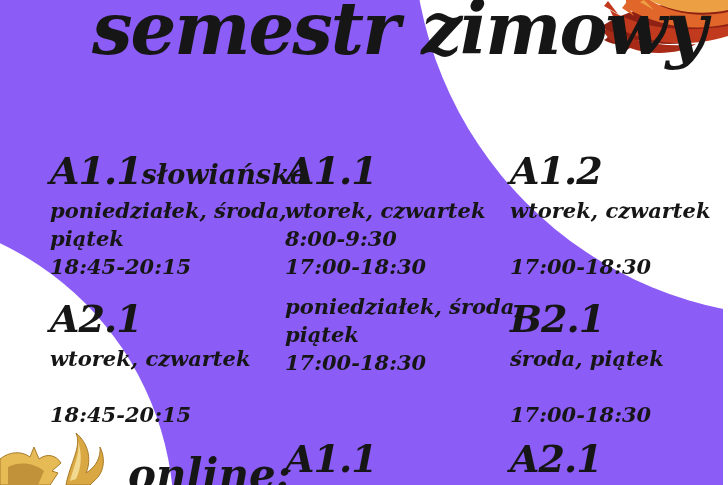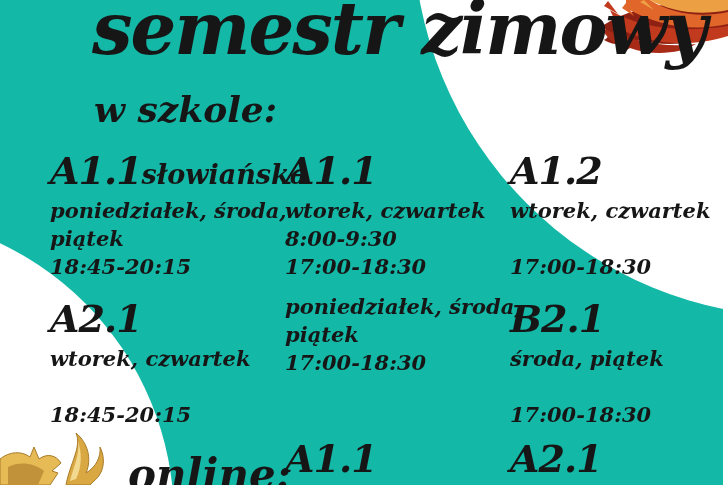--- a/index.html
+++ b/index.html
@@ -1,19 +1,19 @@
 <!DOCTYPE html>
 <html><head>
 <meta charset="utf-8">
 <style>
   html,body { margin:0; padding:0; }
   .poster {
     position:relative;
     width:728px; height:485px;
-    background:#14b8a6;
+    background:#8b5cf6;
     overflow:hidden;
     font-family:"DejaVu Serif", serif;
     color:#161616;
   }
   
   .circle { position:absolute; background:#ffffff; border-radius:50%; z-index:1; }
   .circle-topright { left:413px; top:-459px; width:776px; height:776px; }
   .circle-left     { left:-434px; top:214px; width:608px; height:608px; }
   .edge-sliver { position:absolute; right:0; top:302px; width:5px; height:183px; background:#ffffff; z-index:1; }
 
@@ -68,21 +68,20 @@
   </svg>
 
   <svg class="leaves leaves-bl" width="118" height="52" viewBox="0 0 118 52">
     <path d="M66,52 C70,30 82,14 76,0 C88,10 92,26 86,40 C96,34 101,24 100,14 C106,26 104,40 94,48 L90,52 Z" fill="#D9A843" stroke="#A87B28" stroke-width="1"></path>
     <path d="M70,48 C74,32 80,22 78,8 C82,20 82,34 76,46 Z" fill="#F2D98F"></path>
     <path d="M0,26 C10,18 22,18 30,24 L34,14 L39,26 C47,20 56,22 61,30 L52,38 L58,40 L50,52 L0,52 Z" fill="#E6BB55" stroke="#A87B28" stroke-width="1"></path>
     <path d="M8,34 C20,28 34,30 44,38 L38,52 L8,52 Z" fill="#C2923A"></path>
   </svg>
 
   <div class="title script">semestr zimowy</div>
-  <div class="label-school script">w szkole:</div>
 
   <div class="cell" style="left:50px; top:145px;">
     <div class="level-line">
       <span class="level">A1.1</span><span class="suffix">słowiańska</span>
     </div>
     <div class="line">poniedziałek, środa,</div>
     <div class="line">piątek</div>
     <div class="line">18:45-20:15</div>
   </div>
 

